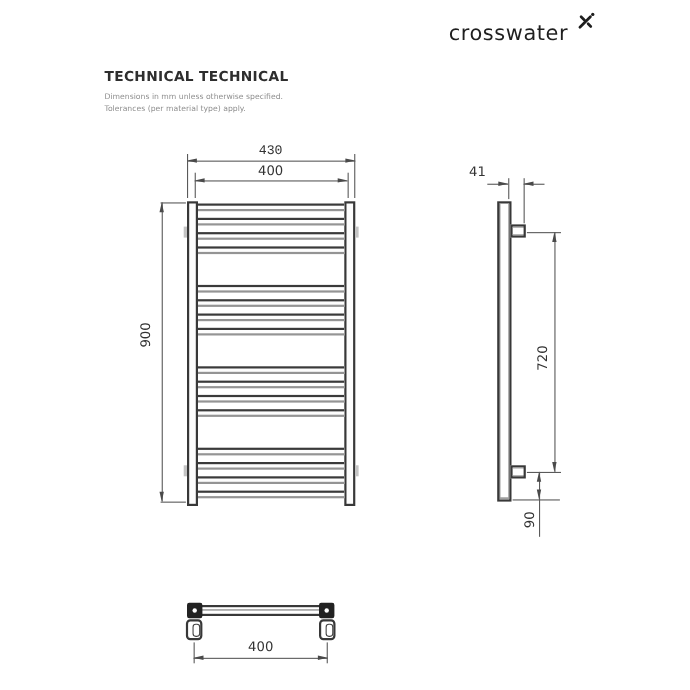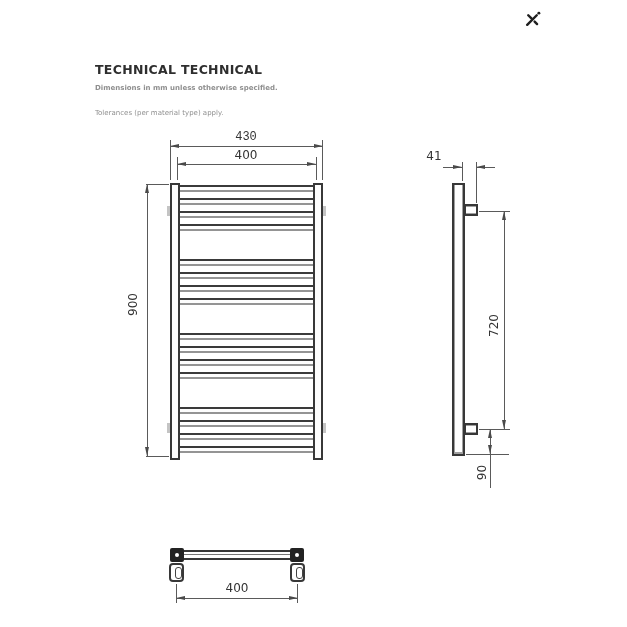--- a/index.html
+++ b/index.html
@@ -56,30 +56,31 @@
   .b-bracket:after{content:"";position:absolute;left:3.5px;top:2px;width:5px;height:10px;
                    border:1.5px solid #444;border-radius:3px;}
 
   .xmark{position:absolute;left:524px;top:11px;}
 </style>
 </head>
 <body>
 
 <div id="canvas">
 
+  <div class="brand">crosswater</div>
   <svg class="xmark" width="17" height="17" viewBox="0 0 16 16">
     <path d="M3 13 L12 4" stroke="#1f1f1f" stroke-width="2.3" stroke-linecap="round" fill="none"></path>
     <path d="M4 4 L7 7" stroke="#1f1f1f" stroke-width="2.3" stroke-linecap="round" fill="none"></path>
     <path d="M10 10 L12.3 12.3" stroke="#1f1f1f" stroke-width="2.3" stroke-linecap="round" fill="none"></path>
     <circle cx="14" cy="2" r="1.4" fill="#1f1f1f"></circle>
   </svg>
 
   <div class="title">TECHNICAL TECHNICAL</div>
-  <div class="note" style="top:84px;font-weight:bold;">Dimensions in mm unless otherwise specified.</div>
-  <div class="note" style="top:109px;">Tolerances (per material type) apply.</div>
+  <div class="note" style="top:84px;">Dimensions in mm unless otherwise specified.</div>
+  <div class="note" style="top:95px;">Tolerances (per material type) apply.</div>
 
   <div class="post" style="left:170px;"></div>
   <div class="post" style="left:313px;"></div>
   <div class="bmark" style="left:167px;top:206px;"></div>
   <div class="bmark" style="left:167px;top:423px;"></div>
   <div class="bmark" style="left:323px;top:206px;"></div>
   <div class="bmark" style="left:323px;top:423px;"></div>
   <div class="tube-group" style="top:185px;">
       <div class="tube"></div>
       <div class="tube"></div>

